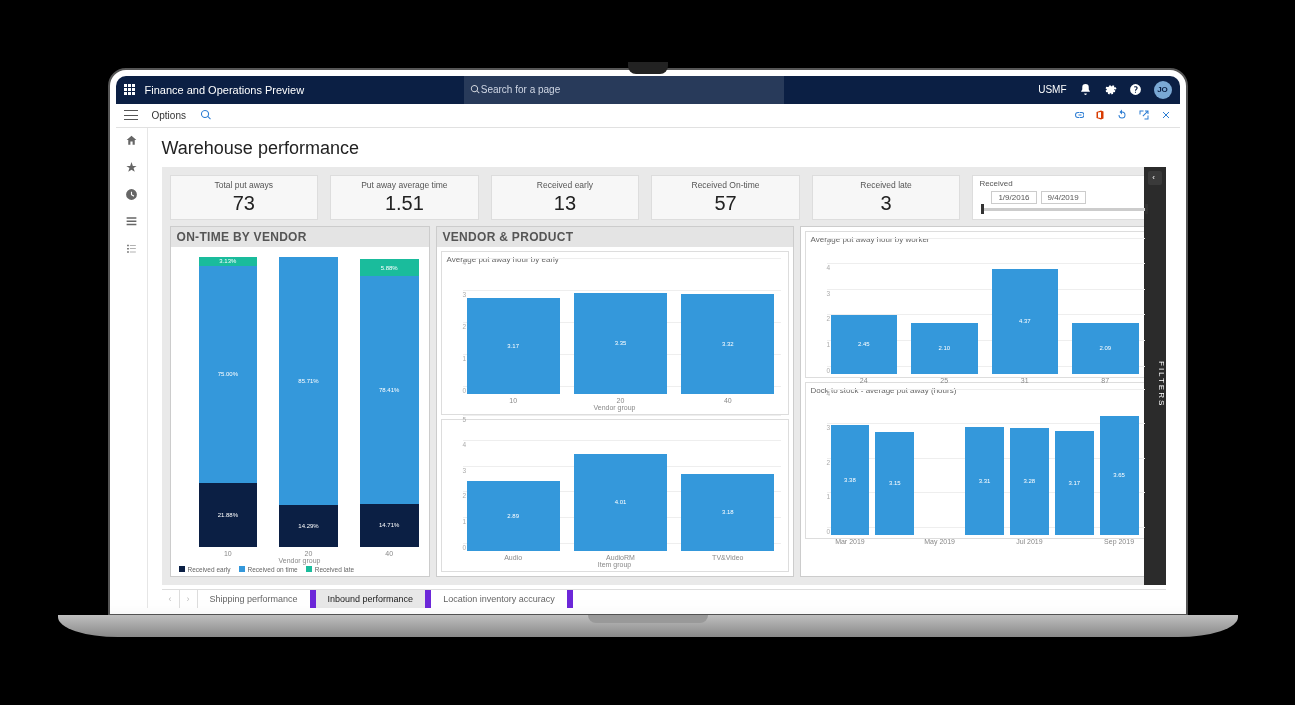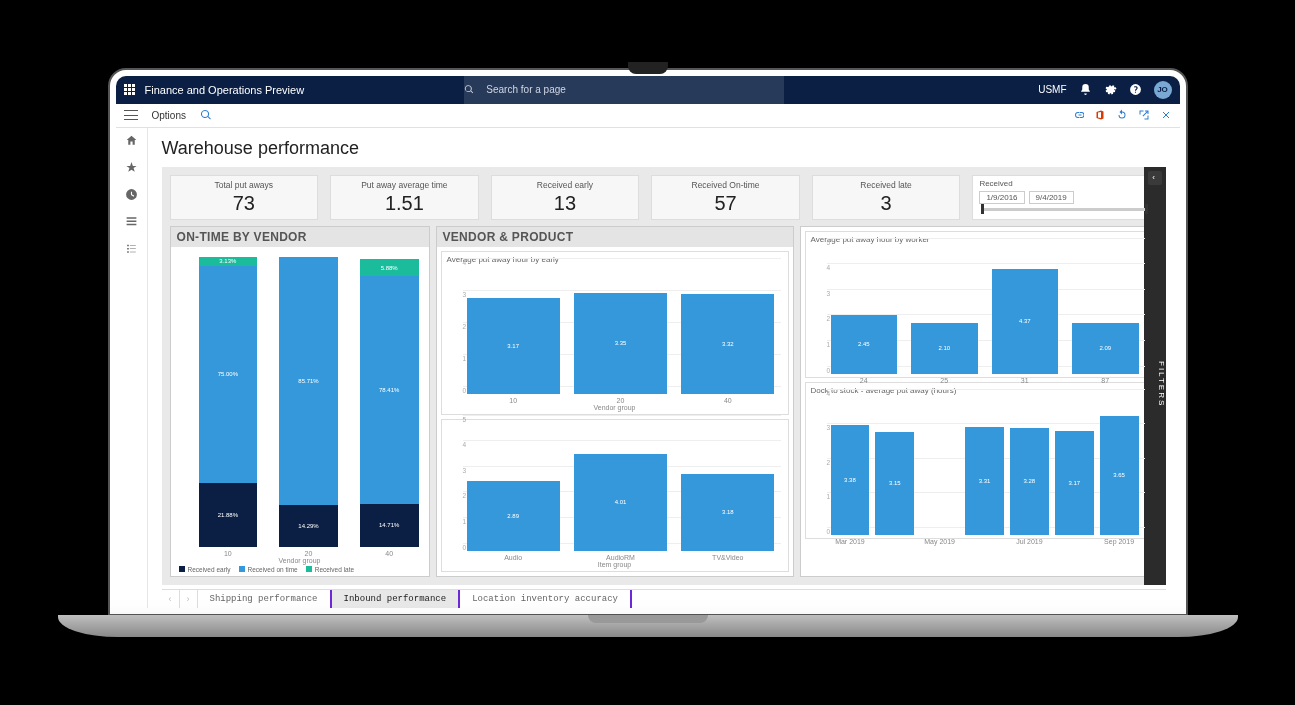--- a/index.html
+++ b/index.html
@@ -4,21 +4,21 @@
 <style>
 * { box-sizing: border-box; margin: 0; padding: 0; font-family: "Segoe UI", Arial, sans-serif; }
 body { background: #000; display:flex; align-items:center; justify-content:center; height:705px; width:1295px; overflow:hidden;}
 .laptop { width:1080px; background:#fff; border:2px solid #555; border-radius:18px 18px 0 0; box-shadow: 0 40px 60px rgba(0,0,0,.5); position:relative;}
 .camera { position:absolute; top:-8px; left:50%; transform:translateX(-50%); width:40px; height:12px; background:#222; border-radius:0 0 8px 8px;}
 .screen { margin:6px; border-radius:10px; overflow:hidden; background:#fff; font-size:10px; color:#333;}
 .topbar { background:#0b1f44; color:#fff; display:flex; align-items:center; height:28px; padding:0 8px; gap:10px;}
 .waffle { display:grid; grid-template-columns:repeat(3,3px); grid-auto-rows:3px; gap:1px;}
 .waffle span{background:#fff;}
 .app-title{font-size:11px;}
-.search { flex:0 0 320px; margin-left:150px; background:rgba(255,255,255,.12); border-radius:2px; display:flex; align-items:center; height:34px; padding:0 0; gap:12px;}
+.search { flex:0 0 320px; margin-left:150px; background:rgba(255,255,255,.12); border-radius:2px; display:flex; align-items:center; height:34px; padding:0 6px; gap:0;}
 .search svg{width:11px;height:11px;fill:#fff;opacity:.8;}
 .search input{background:transparent;border:none;color:#fff;font-size:10px;width:100%;outline:none;}
 .search input::placeholder{color:#cfd6e4;}
 .top-right{margin-left:auto;display:flex;align-items:center;gap:12px;font-size:10px;}
 .top-right svg{width:13px;height:13px;fill:#fff;}
 .avatar{width:18px;height:18px;border-radius:50%;background:#7aa8d4;color:#0b1f44;font-size:8px;display:flex;align-items:center;justify-content:center;font-weight:600;}
 .crumbbar{height:24px;border-bottom:1px solid #e1e1e1;display:flex;align-items:center;padding:0 8px;gap:14px;}
 .crumbbar .ham{width:14px;height:10px;display:flex;flex-direction:column;justify-content:space-between;}
 .crumbbar .ham span{height:1px;background:#555;}
 .crumbbar svg{width:12px;height:12px;fill:#2b7cd3;}
@@ -27,21 +27,21 @@
 .leftnav{width:32px;border-right:1px solid #e6e6e6;display:flex;flex-direction:column;align-items:center;padding-top:6px;gap:14px;}
 .leftnav svg{width:13px;height:13px;fill:#666;}
 .main{flex:1;padding:10px 14px 0 14px;background:#fff;position:relative;}
 .page-title{font-size:18px;font-weight:400;color:#222;margin-bottom:8px;}
 .dash{background:#e9e9e9;padding:8px;display:flex;flex-direction:column;gap:6px;position:relative;}
 .kpis{display:flex;gap:12px;}
 .kpi{flex:1;background:#f7f7f7;border:1px solid #ddd;text-align:center;padding:4px 2px;}
 .kpi .lbl{font-size:8.5px;color:#555;}
 .kpi .val{font-size:20px;color:#222;margin-top:2px;}
 .slicer{flex:1.2;background:#fff;border:1px solid #ddd;padding:3px 6px;font-size:8px;color:#555;}
-.slicer .dates{display:flex;gap:4px;margin:3px 0;}
+.slicer .dates{display:flex;gap:4px;margin:3px 12px;}
 .slicer .dates span{border:1px solid #ccc;padding:1px 6px;font-size:8px;}
 .slicer .track{height:3px;background:#ccc;position:relative;margin:4px 2px;}
 .slicer .track::before,.slicer .track::after{content:"";position:absolute;width:3px;height:10px;background:#333;top:-4px;}
 .slicer .track::before{left:0;} .slicer .track::after{right:0;}
 .row2{display:flex;gap:6px;}
 .panel{background:#fff;border:1px solid #ccc;}
 .panel .hd{background:#e4e4e4;font-size:12px;font-weight:700;color:#555;padding:3px 6px;letter-spacing:.3px;}
 .sub{border:1px solid #ddd;margin:4px;padding:3px;}
 .sub .sh{font-size:8px;color:#666;padding:0 0 2px 2px;}
 .ontime{flex:0 0 260px;}
@@ -56,21 +56,21 @@
 .seg.blue{background:#3498db;}
 .seg.navy{background:#0b1f44;}
 .seg.teal{background:#1abc9c;}
 .bar .x{font-size:7px;color:#888;margin-top:2px;position:absolute;bottom:-10px;}
 .axislbl{text-align:center;font-size:7px;color:#888;margin-top:10px;}
 .legend{display:flex;gap:8px;font-size:6.5px;color:#666;padding:2px 8px;}
 .legend span{display:flex;align-items:center;gap:3px;}
 .sw{width:6px;height:6px;display:inline-block;}
 .tabs{display:flex;border-top:1px solid #ddd;margin-top:4px;font-size:9px;color:#666;}
 .tabs .arr{width:18px;text-align:center;border-right:1px solid #ddd;padding:4px 0;color:#bbb;}
-.tabs .tab{padding:4px 12px;border-right:2px solid #6d28d9;cursor:pointer;font-family:Liberation Mono, monospace;}
+.tabs .tab{padding:4px 12px;border-right:6px solid #6d28d9;cursor:pointer;}
 .tabs .tab.active{background:#e8e8e8;color:#222;}
 .filters{position:absolute;right:0;top:0;bottom:0;width:22px;background:#2b2b2b;color:#fff;font-size:8px;writing-mode:vertical-rl;text-align:center;padding-top:18px;letter-spacing:2px;}
 .filters .chev{position:absolute;top:4px;left:4px;width:14px;height:14px;background:#3a3a3a;border-radius:2px;display:flex;align-items:center;justify-content:center;writing-mode:horizontal-tb;}
 .base{height:22px;background:linear-gradient(#bfbfbf,#888);width:1180px;margin:0 auto;border-radius:0 0 60px 60px / 0 0 20px 20px;position:relative;top:-1px;box-shadow:0 30px 40px rgba(0,0,0,.4);}
 .base::before{content:"";position:absolute;top:0;left:50%;transform:translateX(-50%);width:120px;height:8px;background:#999;border-radius:0 0 8px 8px;}
 </style>
 </head>
 <body>
 
 <div style="display:flex;flex-direction:column;align-items:center;">

